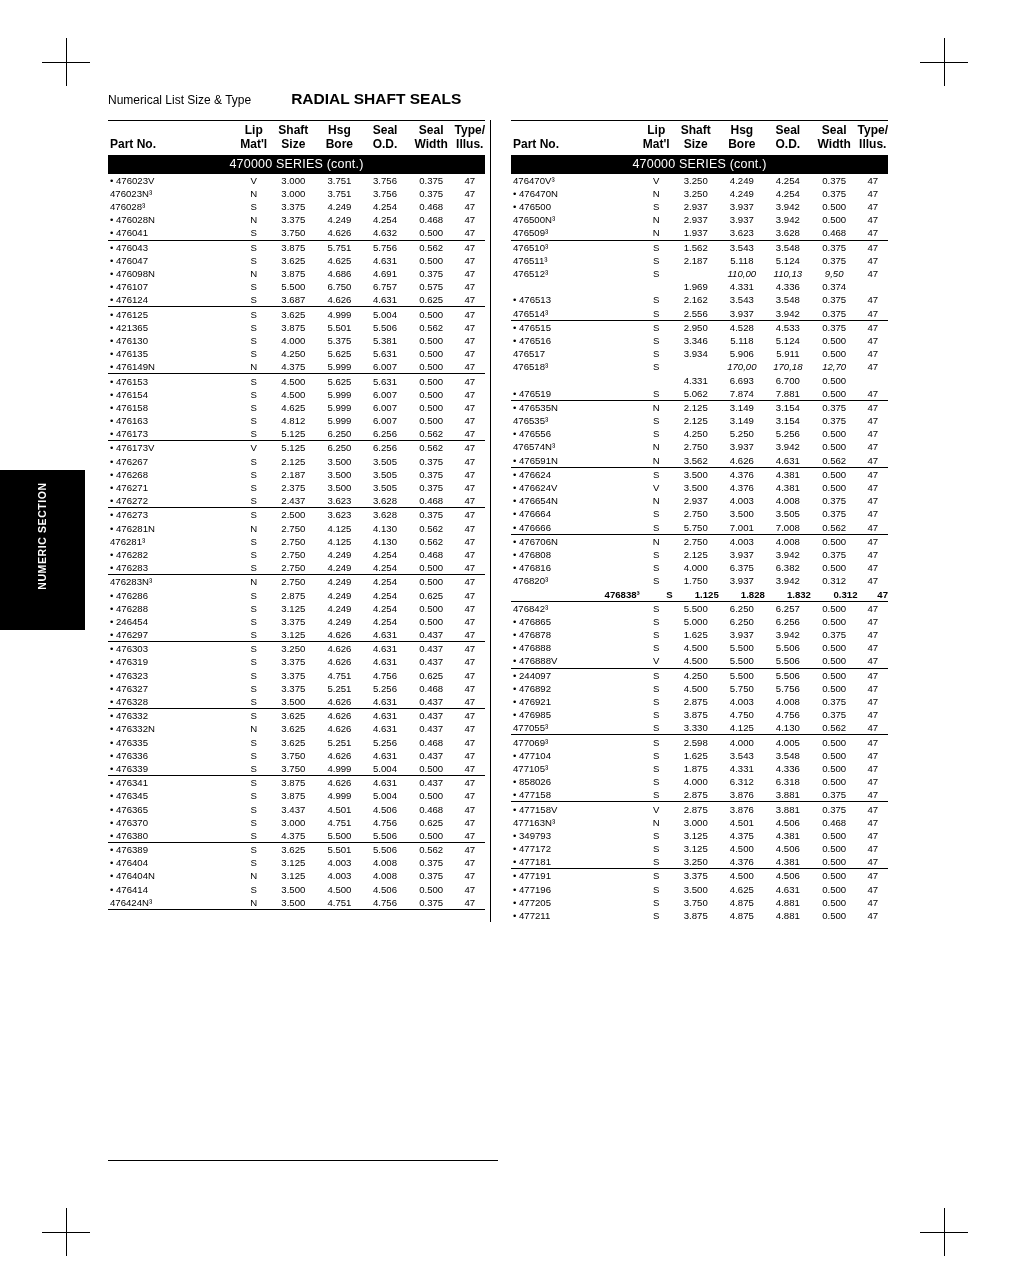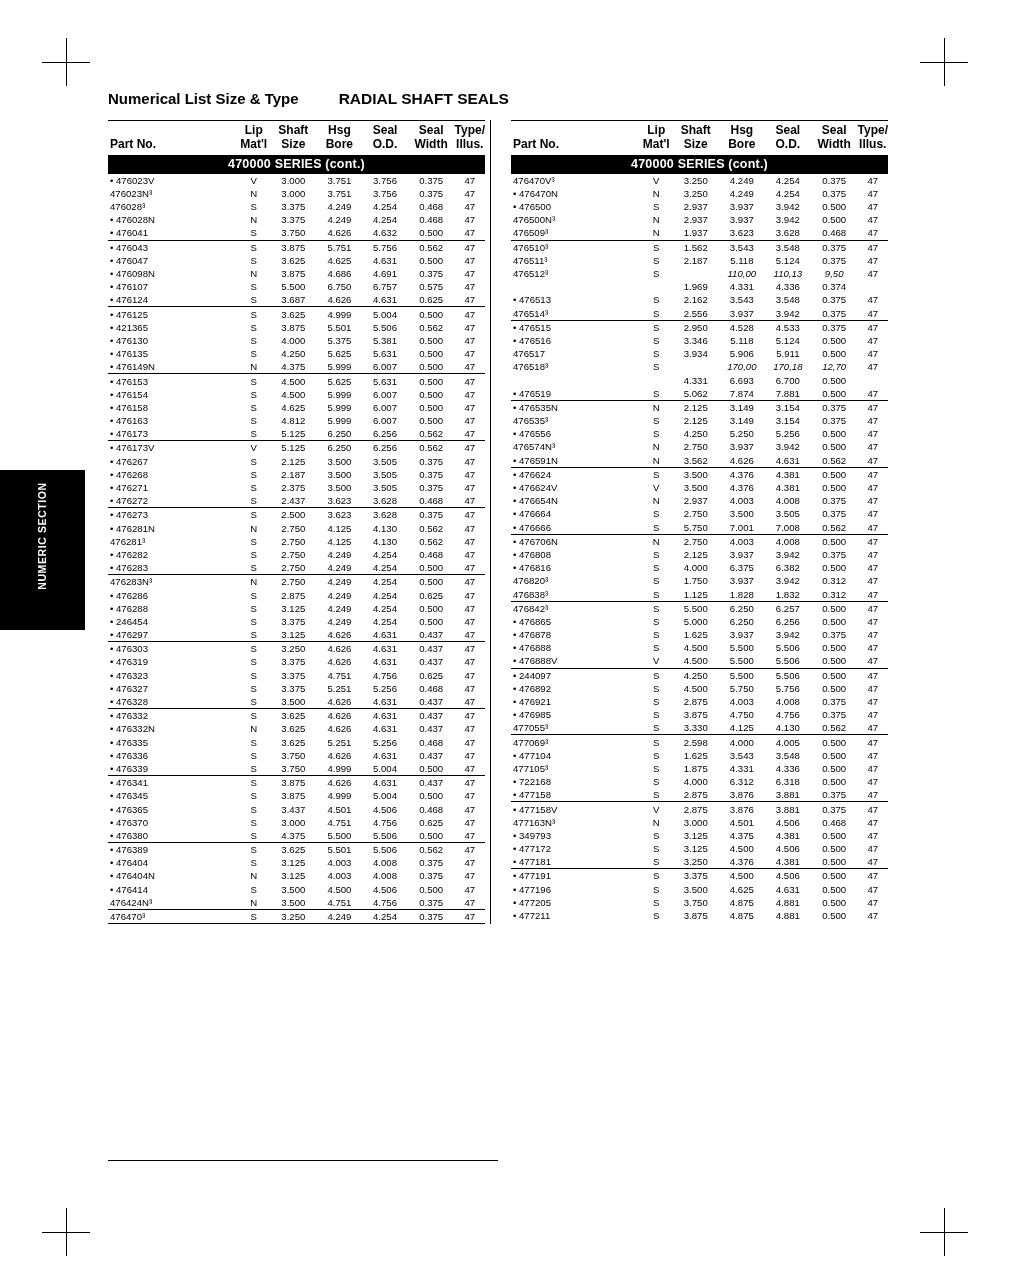--- a/index.html
+++ b/index.html
@@ -15,41 +15,41 @@
   .side-tab{position:absolute;left:0;top:470px;width:85px;height:160px;background:#000;}
   .side-tab span{
      position:absolute;left:-38px;top:60px;width:160px;
      transform:rotate(-90deg);
      color:#fff;font-size:10.5px;font-weight:bold;letter-spacing:.6px;text-align:center;
   }
 
   .content{position:absolute;left:108px;top:90px;width:780px;}
 
   .title-row{display:flex;align-items:baseline;margin-bottom:12px;}
-  .title-main{font-size:15px;font-weight:bold;}
+  .title-main{font-size:12px;font-weight:normal;}
   .title-sub{font-size:15.5px;font-weight:bold;margin-left:40px;}
 
   .tables{display:flex;}
   .col{width:388px;}
   .col.left{padding-right:6px;}
   .col.right{padding-left:20px;border-left:1px solid #000;margin-left:-1px;}
 
   table{border-collapse:collapse;width:100%;font-size:9.6px;}
   td,th{padding:0;}
 
   .hdr-line-top{border-top:1.6px solid #000;}
   .hdr td{font-weight:bold;font-size:12px;text-align:center;line-height:1.15;padding:3px 0 3px 0;vertical-align:bottom;}
   .hdr td.part{text-align:left;vertical-align:bottom;padding-left:2px;}
 
-  .banner td{background:#000;color:#fff;font-weight:bold;font-size:12.5px;text-align:center;padding:2px 0 3px 0;letter-spacing:.2px;}
+  .banner td{background:#000;color:#fff;font-weight:normal;font-size:12.5px;text-align:center;padding:2px 0 3px 0;letter-spacing:.2px;}
 
   tbody tr td{padding:1.1px 0;font-size:9.6px;text-align:center;white-space:nowrap;}
   tbody tr td.part{text-align:left;padding-left:2px;}
   tbody tr.grp-end td{border-bottom:0.9px solid #000;}
-  tbody tr.bold td{font-weight:normal;}
+  tbody tr.bold td{font-weight:bold;text-align:right;}
   tbody tr td.ital{font-style:italic;}
 
   col.c-part{width:38%;}
   col.c-lip{width:9%;}
   col.c-shaft{width:13%;}
   col.c-hsg{width:13%;}
   col.c-od{width:13%;}
   col.c-wid{width:13%;}
   col.c-type{width:10%;}
 
@@ -625,29 +625,20 @@
               </tr>
               <tr class="grp-end">
                 <td class="part">476424N³</td>
                 <td>N</td>
                 <td>3.500</td>
                 <td>4.751</td>
                 <td>4.756</td>
                 <td>0.375</td>
                 <td>47</td>
               </tr>
-              <tr class="grp-end bold">
-                <td class="part">476470³</td>
-                <td>S</td>
-                <td>3.250</td>
-                <td>4.249</td>
-                <td>4.254</td>
-                <td>0.375</td>
-                <td>47</td>
-              </tr>
             </tbody>
         </table>
       </div>
 
       <div class="col right">
         <table>
           <colgroup>
             <col class="c-part">
               <col class="c-lip">
               <col class="c-shaft">
@@ -1088,21 +1079,21 @@
               <tr>
                 <td class="part">477105³</td>
                 <td>S</td>
                 <td>1.875</td>
                 <td>4.331</td>
                 <td>4.336</td>
                 <td>0.500</td>
                 <td>47</td>
               </tr>
               <tr>
-                <td class="part">• 722168</td>
+                <td class="part">• 858026</td>
                 <td>S</td>
                 <td>4.000</td>
                 <td>6.312</td>
                 <td>6.318</td>
                 <td>0.500</td>
                 <td>47</td>
               </tr>
               <tr class="grp-end">
                 <td class="part">• 477158</td>
                 <td>S</td>

